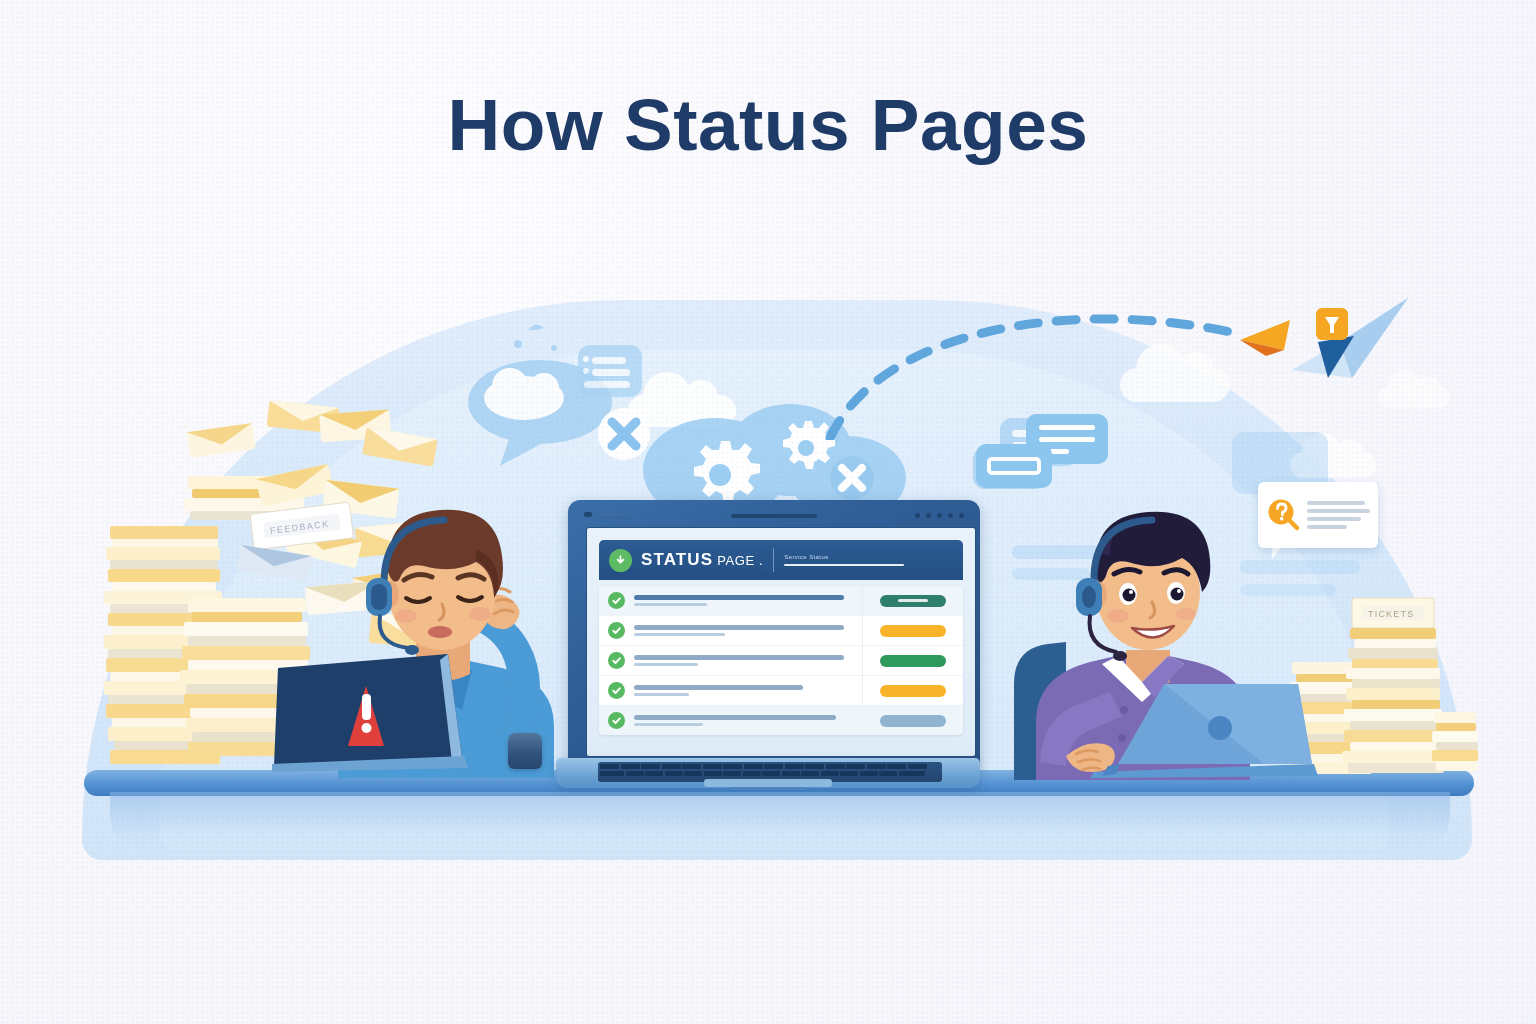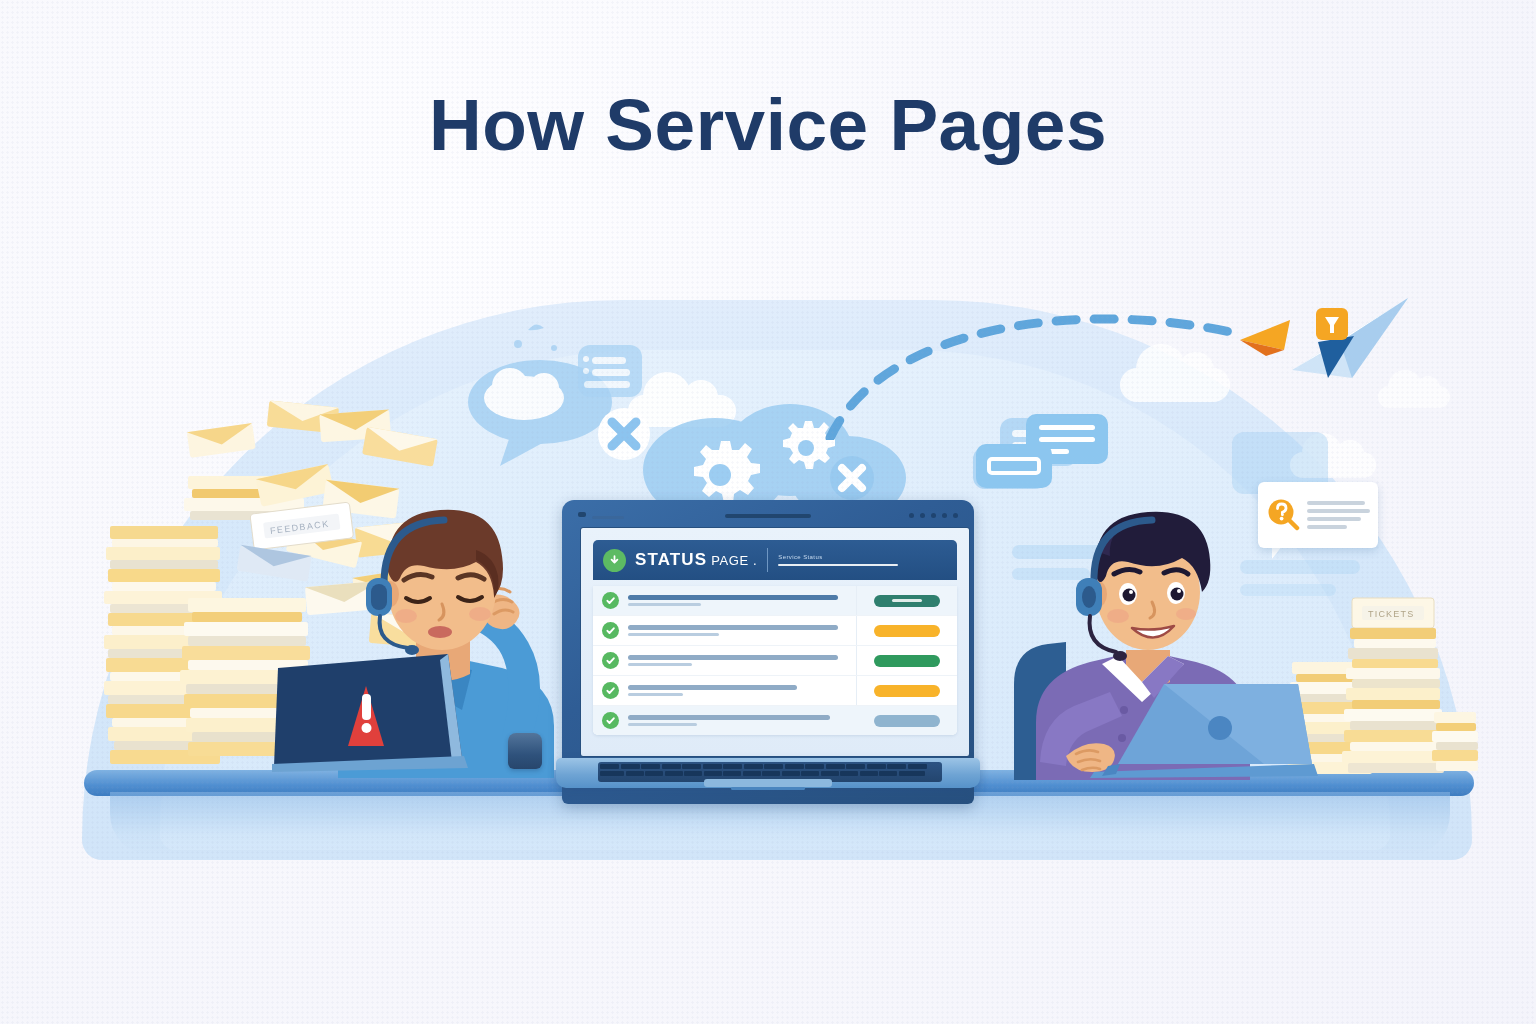--- a/index.html
+++ b/index.html
@@ -61,21 +61,21 @@
   
   .desk{position:absolute;left:84px;top:770px;width:1390px;height:26px;
     background:linear-gradient(180deg,#7fb2e2 0%, #4f8ed0 60%, #3d7cc0 100%);
     border-radius:13px;}
   .desk-reflect{position:absolute;left:110px;top:792px;width:1340px;height:62px;
     background:linear-gradient(180deg,rgba(140,185,230,.55) 0%, rgba(190,220,245,.18) 70%, rgba(255,255,255,0) 100%);
     border-radius:0 0 40px 40px;filter:blur(.4px);}
 
   
   .laptop{position:absolute;left:556px;top:500px;width:424px;height:290px;z-index:40;}
-  .lid{position:absolute;left:6px;top:0;width:412px;height:304px;
+  .lid{position:absolute;left:12px;top:0;width:412px;height:268px;
     background:linear-gradient(150deg,#3b6ea8 0%, #2f5d95 40%, #27507f 100%);
     border-radius:12px 12px 6px 6px;
     box-shadow:0 4px 14px rgba(28,60,100,.28);}
   .bezel-dots{position:absolute;right:16px;top:13px;display:flex;gap:6px;}
   .bezel-dots i{width:5px;height:5px;border-radius:50%;background:#1f4470;display:block;}
   .cam-slot{position:absolute;left:50%;transform:translateX(-50%);top:14px;width:86px;height:4px;
     background:#21466f;border-radius:2px;}
   .bezel-left{position:absolute;left:16px;top:12px;width:8px;height:5px;background:#21466f;border-radius:2px;}
   .bezel-left2{position:absolute;left:30px;top:16px;width:32px;height:3px;background:#3a679b;border-radius:2px;}
   .screen{position:absolute;left:18px;top:27px;width:388px;height:228px;
@@ -687,17 +687,17 @@
         <i style="width:100%"></i>
         <i style="width:86%"></i>
         <i style="width:64%"></i>
     </div>
   </div>
 
   <div class="desk"></div>
   <div class="desk-reflect"></div>
 
   <div class="title-wrap">
-    <div class="title-line">How Service Pages</div>
+    <div class="title-line">How Status Pages</div>
   </div>
 
   <div id="texture"></div>
 </div>
 
 </body></html>

